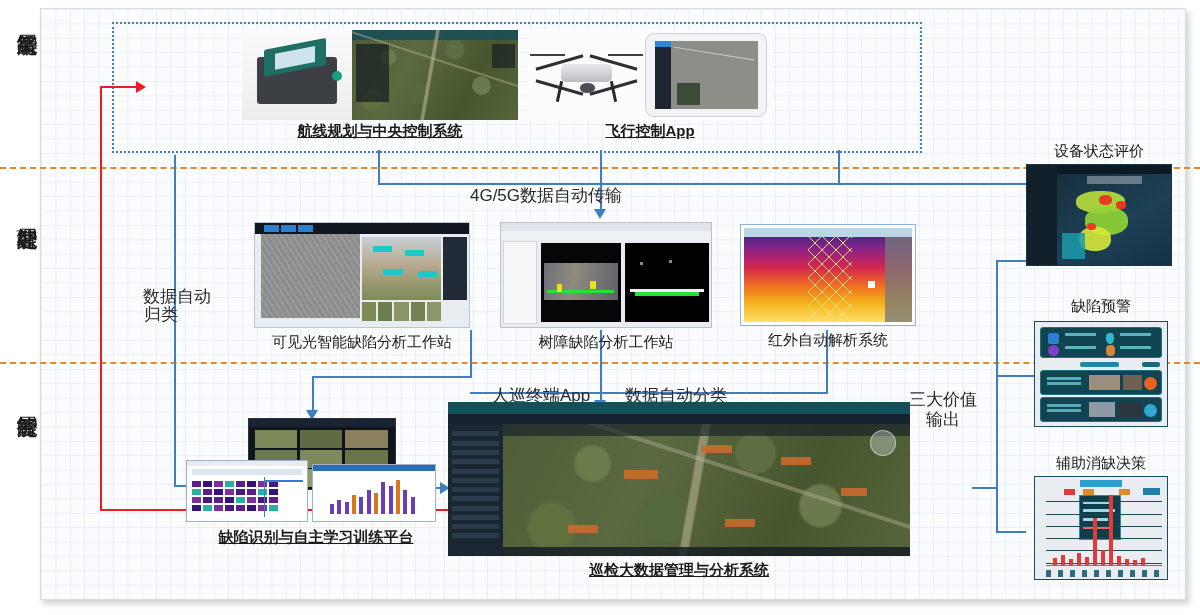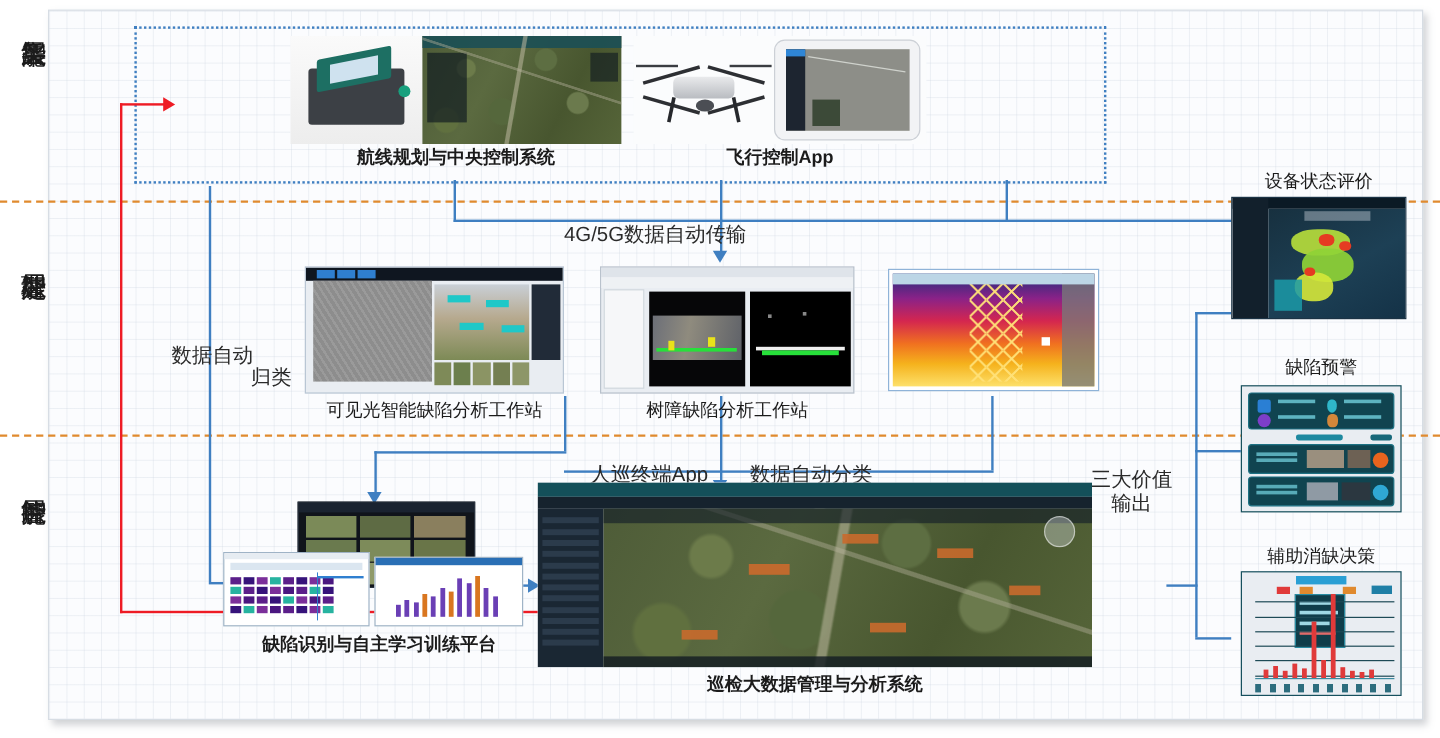--- a/index.html
+++ b/index.html
@@ -42,21 +42,21 @@
 
   
   .node{ position:absolute; }
   .node .thumb{
     width:100%; background:#e9edf2; overflow:hidden; position:relative;
   }
   .node .cap{
     text-align:center; color:#1b1b1b; white-space:nowrap;
     margin-top:2px;
   }
-  .cap-b{ font-weight:bold; }
+  .cap-b{ font-weight:bold;text-decoration:underline; }
 
   
   .ln{ position:absolute; background:#3f7fc1; }
   .ln.v{ width:2px; }
   .ln.h{ height:2px; }
   .ln.red{ background:#ee1c25; }
   .ln.red.v{ width:2.4px; }
   .ln.red.h{ height:2.4px; }
 
   .arrow{ position:absolute; width:0; height:0; }
@@ -209,21 +209,21 @@
   <div class="ln v" style="left:600px; top:150px; height:35px;"></div>
   <div class="ln v" style="left:838px; top:150px; height:35px;"></div>
 
   <div class="ln v" style="left:600px; top:183px; height:28px;"></div>
   <div class="arrow down" style="left:594px; top:209px;"></div>
   <div class="cx-label" style="left:446px; top:186px; width:200px;">4G/5G数据自动传输</div>
 
   <div class="ln v" style="left:174px; top:155px; height:330px;"></div>
   <div class="ln h" style="left:174px; top:485px; width:24px;"></div>
   <div class="cx-label" style="left:122px; top:287px; width:110px;">数据自动</div>
-  <div class="cx-label" style="left:133px; top:305px; width:110px;text-align:right;">归类</div>
+  <div class="cx-label" style="left:106px; top:305px; width:110px;">归类</div>
 
   <div class="ln red h" style="left:100px; top:509px; width:350px;"></div>
   <div class="ln red v" style="left:100px; top:86px;  height:425px;"></div>
   <div class="ln red h" style="left:100px; top:86px;  width:38px;"></div>
   <div class="arrow right red" style="left:136px; top:81px;"></div>
 
   <div class="ln v" style="left:470px; top:330px; height:46px;"></div>
   <div class="ln h" style="left:312px; top:376px; width:160px;"></div>
   <div class="ln v" style="left:312px; top:376px; height:36px;"></div>
   <div class="arrow down" style="left:306px; top:410px;"></div>
@@ -347,20 +347,21 @@
 
   <div class="node" style="left:740px; top:224px; width:176px;">
     <div class="thumb" style="height:102px; border:1px solid #8fb3d8; background:#fff; padding:3px;">
       <div class="thermal" style="width:100%; height:100%;">
         <div class="tw"></div>
         <div style="position:absolute; right:0; top:0; width:16%; height:100%; background:rgba(120,120,120,.78);"></div>
         <div style="position:absolute; left:0; right:0; top:0; height:10%; background:#bcd6e6;"></div>
         <div style="position:absolute; left:74%; top:56%; width:7px; height:7px; background:#fff;"></div>
       </div>
     </div>
+    <div class="cap" style="font-size:15px; margin-top:5px;">红外自动解析系统</div>
   </div>
 
   <div class="node" style="left:186px; top:418px; width:260px;">
     <div style="position:relative; height:108px;">
 
       <div class="photo-grid" style="position:absolute; left:62px; top:0; width:148px; height:72px; border:1px solid #2a3340;">
         <div style="position:absolute; left:0; right:0; top:0; height:12%; background:#1a2330;"></div>
         <div class="c" style="left:4%;  top:16%; width:29%; height:26%; background:#7b8a58;"></div>
         <div class="c" style="left:35%; top:16%; width:29%; height:26%; background:#5e6b44;"></div>
         <div class="c" style="left:66%; top:16%; width:29%; height:26%; background:#8a7f5e;"></div>

